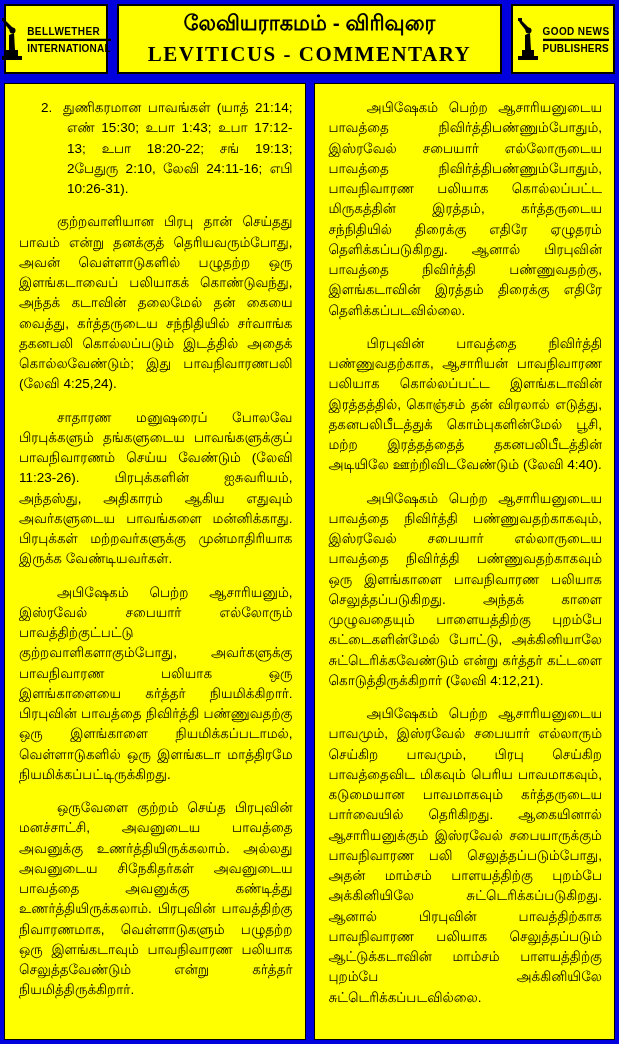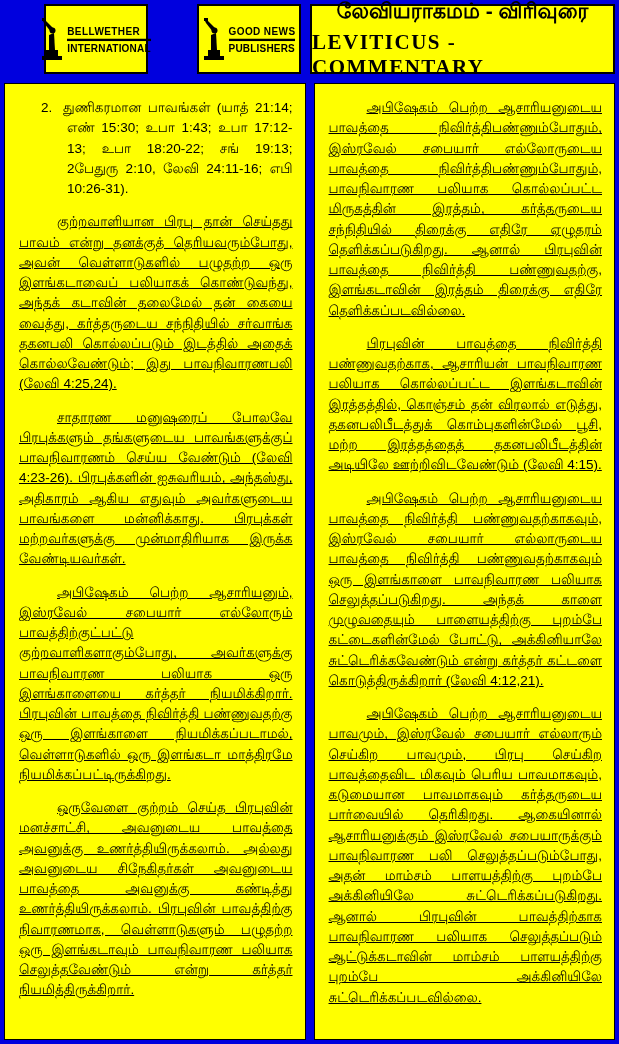--- a/index.html
+++ b/index.html
@@ -10,21 +10,20 @@
     padding:4px;
     display:flex; flex-direction:column; gap:9px;
   }
   
   .header-row{ display:flex; gap:9px; height:70px; flex:0 0 auto; }
   .panel{ background:#FFFF00; border:2px solid #000; }
   .logo-box{
     width:104px; flex:0 0 auto;
     display:flex; align-items:center; justify-content:center; gap:4px;
     padding:4px;
-    margin-left:40px;
   }
   .logo-text{ display:flex; flex-direction:column; justify-content:center; }
   .logo-line1{
     font-size:10px; font-weight:bold; letter-spacing:.4px; color:#000;
     border-bottom:2px solid #000; padding-bottom:1px; white-space:nowrap;
     transform:scaleY(1.15); transform-origin:center;
   }
   .logo-line2{
     font-size:10px; font-weight:bold; letter-spacing:.2px; color:#000;
     margin-top:2px; white-space:nowrap;
@@ -43,21 +42,21 @@
   
   .body-row{ flex:1 1 auto; display:flex; gap:8px; min-height:0; }
   .col{
     flex:1 1 0; border:1px solid #000; background:#FFFF00;
     padding:14px 12px 10px 14px; overflow:hidden;
   }
   .col p{
     color:#000; font-size:13.5px; line-height:1.5;
     text-align:justify; margin-bottom:13px;
   }
-  .para{ text-indent:38px;text-decoration:underline; }
+  .para{ text-indent:38px; }
   .ref-item{
     margin-left:22px; margin-bottom:15px;
     padding-left:26px; text-indent:-26px;
   }
   .ref-num{ display:inline-block; width:22px; text-indent:0; }
 </style>
 </head>
 <body>
 
 <div class="header-row">
@@ -72,57 +71,57 @@
         <polygon points="10,15 3,6 1,2 5,4 13,12"></polygon>
         <rect x="1" y="1" width="4" height="3"></rect>
       </g>
     </svg>
     <div class="logo-text">
       <span class="logo-line1">BELLWETHER</span>
       <span class="logo-line2">INTERNATIONAL</span>
     </div>
   </div>
 
+  <div class="panel title-box">
+    <div class="title-tamil">லேவியராகமம்  -  விரிவுரை</div>
+    <div class="title-english">LEVITICUS -  COMMENTARY</div>
+  </div>
+
   <div class="panel logo-box">
     <svg class="statue-icon" width="22" height="44" viewBox="0 0 22 44" aria-hidden="true">
       <g fill="#000">
         <rect x="1" y="39" width="20" height="4"></rect>
         <rect x="5" y="33" width="12" height="6"></rect>
         <polygon points="8,33 8,18 13,16 14,33"></polygon>
         <circle cx="11.5" cy="13.5" r="3"></circle>
         <polygon points="10,15 3,6 1,2 5,4 13,12"></polygon>
         <rect x="1" y="1" width="4" height="3"></rect>
       </g>
     </svg>
     <div class="logo-text">
       <span class="logo-line1">GOOD NEWS</span>
       <span class="logo-line2">PUBLISHERS</span>
     </div>
   </div>
 
-  <div class="panel title-box">
-    <div class="title-tamil">லேவியராகமம்  -  விரிவுரை</div>
-    <div class="title-english">LEVITICUS -  COMMENTARY</div>
-  </div>
-
 </div>
 
 <div class="body-row">
 
   <div class="col">
     <p class="ref-item">
       <span class="ref-num">2.</span><span>துணிகரமான பாவங்கள்</span>
       <span>(யாத் 21:14; எண் 15:30; உபா 1:43; உபா 17:12-13; உபா 18:20-22; சங் 19:13; 2பேதுரு 2:10, லேவி 24:11-16; எபி 10:26-31).</span>
     </p>
     <p class="para">குற்றவாளியான பிரபு தான் செய்தது பாவம் என்று தனக்குத் தெரியவரும்போது, அவன் வெள்ளாடுகளில் பழுதற்ற ஒரு இளங்கடாவைப் பலியாகக் கொண்டுவந்து, அந்தக் கடாவின் தலைமேல் தன் கையை வைத்து, கர்த்தருடைய சந்நிதியில் சர்வாங்க தகனபலி கொல்லப்படும் இடத்தில் அதைக் கொல்லவேண்டும்; இது பாவநிவாரணபலி (லேவி 4:25,24).</p>
-    <p class="para">சாதாரண மனுஷரைப் போலவே பிரபுக்களும் தங்களுடைய பாவங்களுக்குப் பாவநிவாரணம் செய்ய வேண்டும் (லேவி 4:23-26). பிரபுக்களின் ஐசுவரியம், அந்தஸ்து, அதிகாரம் ஆகிய எதுவும் அவர்களுடைய பாவங்களை மன்னிக்காது. பிரபுக்கள் மற்றவர்களுக்கு முன்மாதிரியாக இருக்க வேண்டியவர்கள்.</p>
+    <p class="para">சாதாரண மனுஷரைப் போலவே பிரபுக்களும் தங்களுடைய பாவங்களுக்குப் பாவநிவாரணம் செய்ய வேண்டும் (லேவி 11:23-26). பிரபுக்களின் ஐசுவரியம், அந்தஸ்து, அதிகாரம் ஆகிய எதுவும் அவர்களுடைய பாவங்களை மன்னிக்காது. பிரபுக்கள் மற்றவர்களுக்கு முன்மாதிரியாக இருக்க வேண்டியவர்கள்.</p>
     <p class="para">அபிஷேகம் பெற்ற ஆசாரியனும், இஸ்ரவேல் சபையார் எல்லோரும் பாவத்திற்குட்பட்டு குற்றவாளிகளாகும்போது, அவர்களுக்கு பாவநிவாரண பலியாக ஒரு இளங்காளையை கர்த்தர் நியமிக்கிறார். பிரபுவின் பாவத்தை நிவிர்த்தி பண்ணுவதற்கு ஒரு இளங்காளை நியமிக்கப்படாமல், வெள்ளாடுகளில் ஒரு இளங்கடா மாத்திரமே நியமிக்கப்பட்டிருக்கிறது.</p>
     <p class="para">ஒருவேளை குற்றம் செய்த பிரபுவின் மனச்சாட்சி, அவனுடைய பாவத்தை அவனுக்கு உணர்த்தியிருக்கலாம். அல்லது அவனுடைய சிநேகிதர்கள் அவனுடைய பாவத்தை அவனுக்கு கண்டித்து உணர்த்தியிருக்கலாம். பிரபுவின் பாவத்திற்கு நிவாரணமாக, வெள்ளாடுகளும் பழுதற்ற ஒரு இளங்கடாவும் பாவநிவாரண பலியாக செலுத்தவேண்டும் என்று கர்த்தர் நியமித்திருக்கிறார்.</p>
   </div>
 
   <div class="col">
     <p class="para">அபிஷேகம் பெற்ற ஆசாரியனுடைய பாவத்தை நிவிர்த்திபண்ணும்போதும், இஸ்ரவேல் சபையார் எல்லோருடைய பாவத்தை நிவிர்த்திபண்ணும்போதும், பாவநிவாரண பலியாக கொல்லப்பட்ட மிருகத்தின் இரத்தம், கர்த்தருடைய சந்நிதியில் திரைக்கு எதிரே ஏழுதரம் தெளிக்கப்படுகிறது. ஆனால் பிரபுவின் பாவத்தை நிவிர்த்தி பண்ணுவதற்கு, இளங்கடாவின் இரத்தம் திரைக்கு எதிரே தெளிக்கப்படவில்லை.</p>
-    <p class="para">பிரபுவின் பாவத்தை நிவிர்த்தி பண்ணுவதற்காக, ஆசாரியன் பாவநிவாரண பலியாக கொல்லப்பட்ட இளங்கடாவின் இரத்தத்தில், கொஞ்சம் தன் விரலால் எடுத்து, தகனபலிபீடத்துக் கொம்புகளின்மேல் பூசி, மற்ற இரத்தத்தைத் தகனபலிபீடத்தின் அடியிலே ஊற்றிவிடவேண்டும் (லேவி 4:15).</p>
+    <p class="para">பிரபுவின் பாவத்தை நிவிர்த்தி பண்ணுவதற்காக, ஆசாரியன் பாவநிவாரண பலியாக கொல்லப்பட்ட இளங்கடாவின் இரத்தத்தில், கொஞ்சம் தன் விரலால் எடுத்து, தகனபலிபீடத்துக் கொம்புகளின்மேல் பூசி, மற்ற இரத்தத்தைத் தகனபலிபீடத்தின் அடியிலே ஊற்றிவிடவேண்டும் (லேவி 4:40).</p>
     <p class="para">அபிஷேகம் பெற்ற ஆசாரியனுடைய பாவத்தை நிவிர்த்தி பண்ணுவதற்காகவும், இஸ்ரவேல் சபையார் எல்லாருடைய பாவத்தை நிவிர்த்தி பண்ணுவதற்காகவும் ஒரு இளங்காளை பாவநிவாரண பலியாக செலுத்தப்படுகிறது. அந்தக் காளை முழுவதையும் பாளையத்திற்கு புறம்பே கட்டைகளின்மேல் போட்டு, அக்கினியாலே சுட்டெரிக்கவேண்டும் என்று கர்த்தர் கட்டளை கொடுத்திருக்கிறார் (லேவி 4:12,21).</p>
     <p class="para">அபிஷேகம் பெற்ற ஆசாரியனுடைய பாவமும், இஸ்ரவேல் சபையார் எல்லாரும் செய்கிற பாவமும், பிரபு செய்கிற பாவத்தைவிட மிகவும் பெரிய பாவமாகவும், கடுமையான பாவமாகவும் கர்த்தருடைய பார்வையில் தெரிகிறது. ஆகையினால் ஆசாரியனுக்கும் இஸ்ரவேல் சபையாருக்கும் பாவநிவாரண பலி செலுத்தப்படும்போது, அதன் மாம்சம் பாளயத்திற்கு புறம்பே அக்கினியிலே சுட்டெரிக்கப்படுகிறது. ஆனால் பிரபுவின் பாவத்திற்காக பாவநிவாரண பலியாக செலுத்தப்படும் ஆட்டுக்கடாவின் மாம்சம் பாளயத்திற்கு புறம்பே அக்கினியிலே சுட்டெரிக்கப்படவில்லை.</p>
   </div>
 
 </div>
 
 </body></html>

